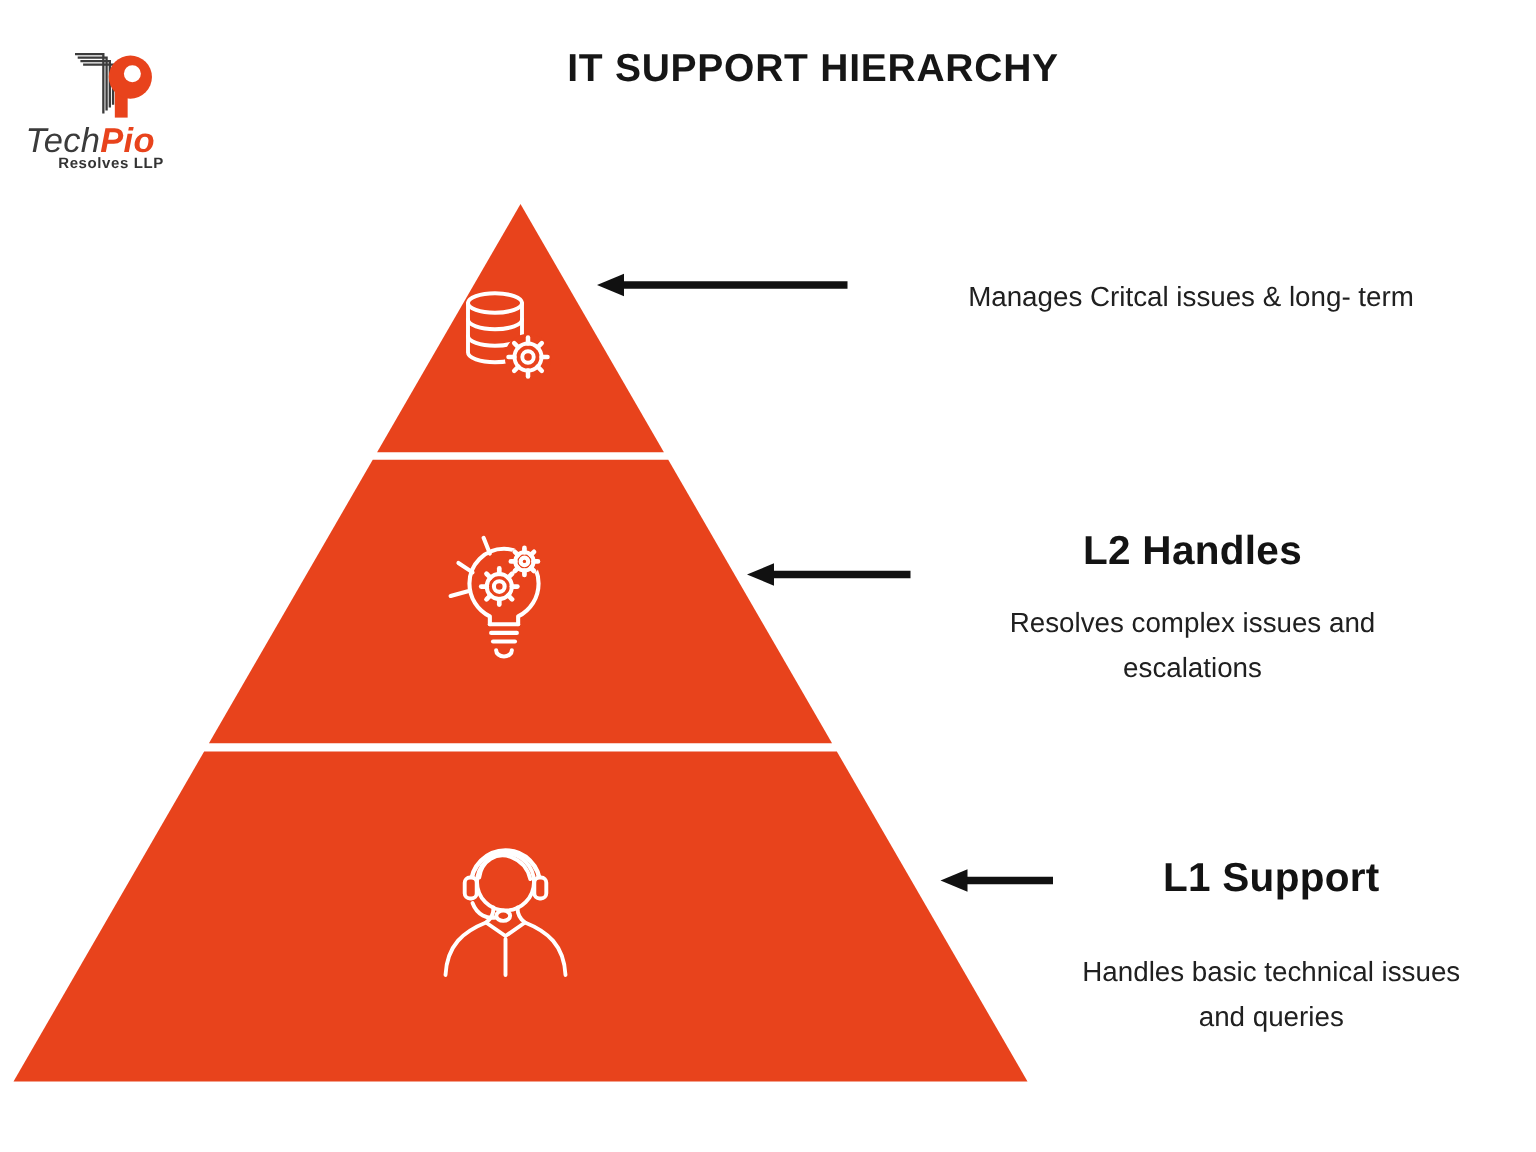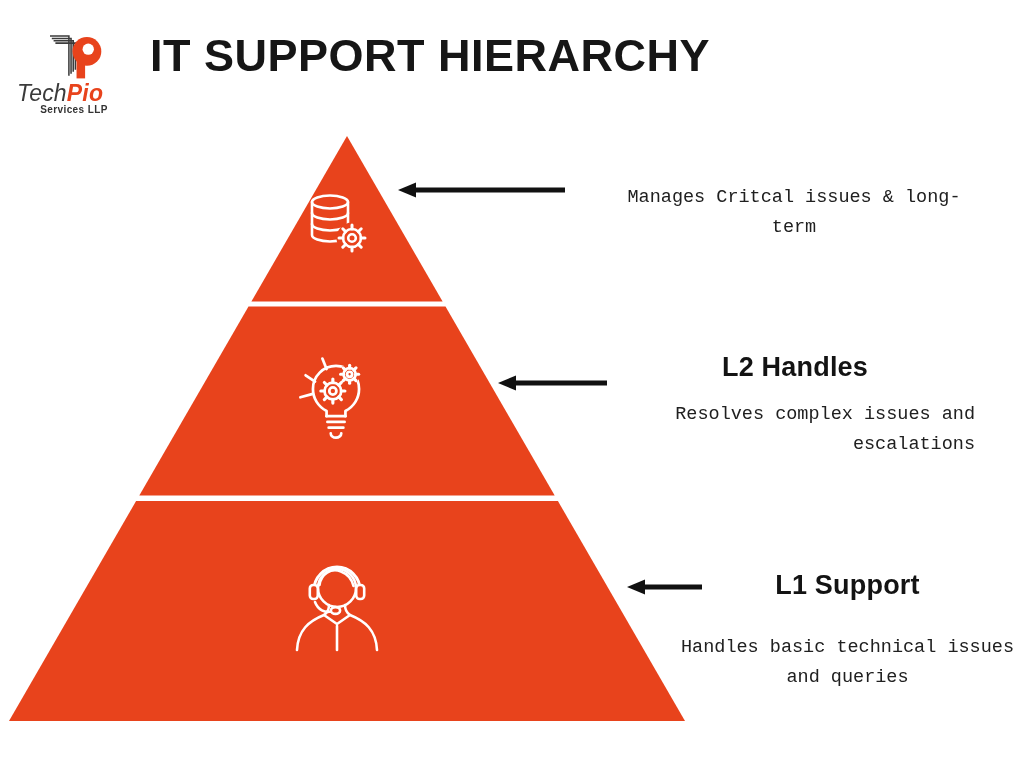--- a/index.html
+++ b/index.html
@@ -8,44 +8,44 @@
     --logo-dark:#3B3B3B;
   }
   html,body{margin:0;padding:0;background:#fff;}
   .canvas{
     position:relative;width:1024px;height:768px;overflow:hidden;background:#ffffff;
     font-family:"Liberation Sans",sans-serif;
   }
   .abs{position:absolute;}
   
   .title{
-    left:150px;top:30px;width:760px;
-    font-size:45px;font-weight:800;letter-spacing:.5px;color:#161616;
+    left:162px;top:30px;width:760px;text-align:center;
+    font-size:26px;font-weight:800;letter-spacing:.5px;color:#161616;
   }
   
   .logo{left:14px;top:12px;width:120px;}
   .logo-mark{position:absolute;left:34px;top:16px;}
   .brand{position:absolute;left:3px;top:68px;width:114px;text-align:left;font-size:23px;letter-spacing:.2px;white-space:nowrap;font-style:italic;}
   .brand .primary{color:var(--logo-dark);font-weight:500;}
   .brand .accent{color:var(--orange);font-weight:700;}
   .tagline{position:absolute;left:3px;top:92px;width:114px;text-align:center;font-size:10px;font-weight:700;letter-spacing:.4px;color:#333;}
   
   .fill-orange{fill:var(--orange);}
   
   .lvl-heading{
     text-align:center;font-size:27px;font-weight:700;color:#131313;letter-spacing:.2px;
   }
   .lvl-desc{
     text-align:center;font-size:19.5px;color:#202020;line-height:30px;
-    font-family:Liberation Mono, monospace;font-size:18.5px;
+    font-family:Liberation Sans, sans-serif;font-size:18.5px;
   }
   .h-l3{left:600px;top:136px;width:388px;}
   .d-l3{left:600px;top:183px;width:388px;}
   .h-l2{left:615px;top:352px;width:360px;}
-  .d-l2{left:615px;top:400px;width:360px;text-align:right;}
+  .d-l2{left:615px;top:400px;width:360px;}
   .h-l1{left:660px;top:570px;width:375px;}
   .d-l1{left:660px;top:633px;width:375px;}
   .icon-stroke{stroke:#fff;fill:none;stroke-width:2.6;stroke-linecap:round;stroke-linejoin:round;}
   .gear-stub{stroke:#fff;stroke-width:3;stroke-linecap:round;}
   .arrow-line{stroke:#111;stroke-width:5;}
   .arrow-head{fill:#111;}
 </style>
 </head>
 <body>
 
@@ -59,21 +59,21 @@
         <path d="M6,14.2 H27.8 V48.6"></path>
         <path d="M8,16.8 H30.2 V46.4"></path>
       </g>
       <rect x="31.5" y="26" width="9.5" height="30" class="fill-orange" fill="#E8431C"></rect>
       <circle cx="43" cy="26" r="16" class="fill-orange" fill="#E8431C"></circle>
       <circle cx="44.5" cy="23.5" r="6.3" fill="#ffffff"></circle>
     </svg>
     <div class="brand">
       <span class="primary">Tech</span><span class="accent">Pio</span>
     </div>
-    <div class="tagline">Services LLP</div>
+    <div class="tagline">Resolves LLP</div>
   </div>
 
   <h1 class="abs title" style="margin:0;">IT SUPPORT HIERARCHY</h1>
 
   <svg class="abs" style="left:0;top:0;" width="1024" height="768" viewBox="0 0 1024 768">
     <polygon class="fill-orange" points="347,136 251.4,301.5 442.6,301.5" fill="#E8431C"></polygon>
     <polygon class="fill-orange" points="248.5,306.5 445.5,306.5 554.7,495.5 139.3,495.5" fill="#E8431C"></polygon>
     <polygon class="fill-orange" points="136.1,501 557.9,501 685,721 9,721" fill="#E8431C"></polygon>
   </svg>
 

